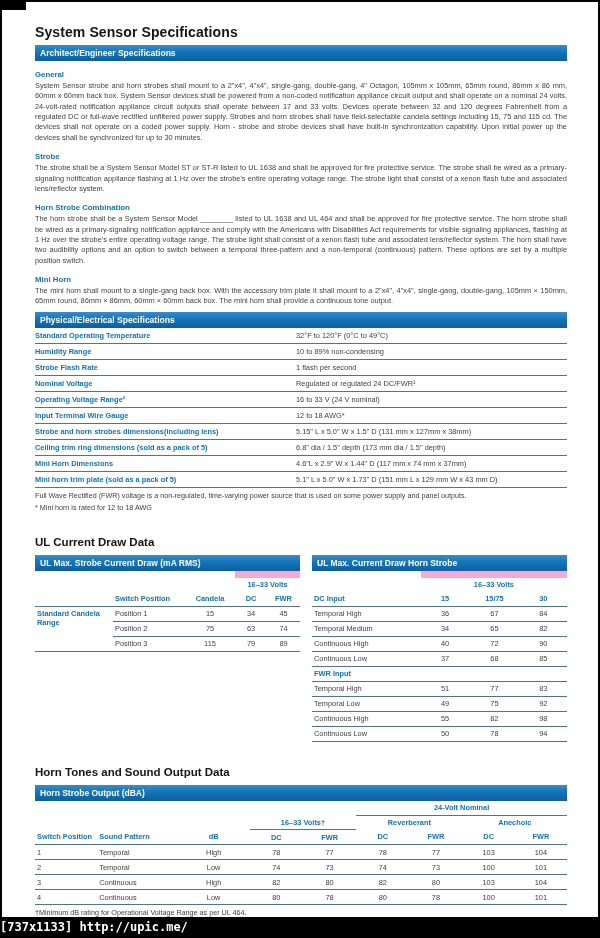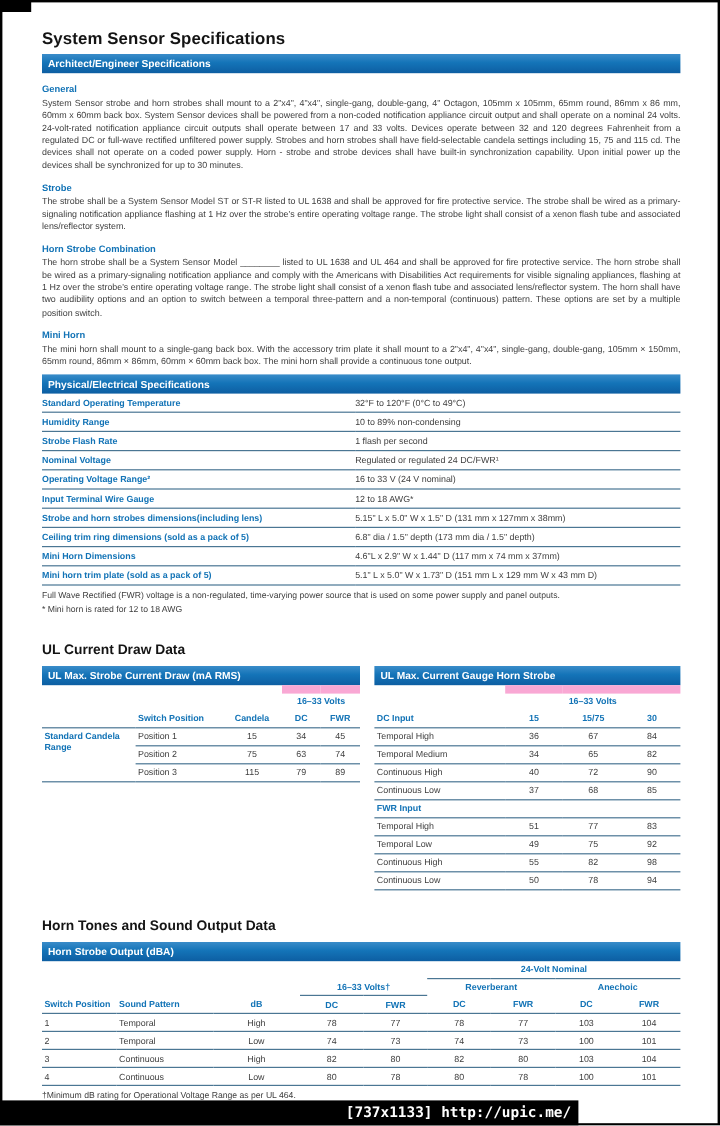--- a/index.html
+++ b/index.html
@@ -26,22 +26,22 @@
   .spec-table td{padding:3px 0;}
   .footnote{font-size:7.2px;margin:3px 0 0;color:#3e3e3e;}
   .section-title{font-size:11.5px;font-weight:bold;color:#141414;margin:24px 0 7px;}
   .cols{display:flex;align-items:flex-start;}
   .col-left{width:265px;flex:none;}
   .col-right{flex:1;margin-left:12px;}
   .mini-left{width:250px;flex:none;}
   .mini-right{flex:1;margin-left:27px;}
   .grouplbl{color:#1273b6;font-weight:bold;vertical-align:top;}
   .footer-bar{
-    position:absolute;left:0;bottom:0;width:482px;height:21px;background:#000;color:#fff;
-    text-align:right;font-family:"DejaVu Sans Mono",monospace;font-weight:bold;
+    position:absolute;left:0;bottom:0;width:600px;height:21px;background:#000;color:#fff;
+    font-family:"DejaVu Sans Mono",monospace;font-weight:bold;
     font-size:12px;line-height:21px;box-sizing:border-box;padding-right:6px;z-index:60;
   }
 </style>
 </head>
 <body>
 
 <div class="frame"></div>
 <div class="corner-mark"></div>
 
 <div class="content">
@@ -157,21 +157,21 @@
           <td class="rule-b">Position 3</td>
           <td class="ctr rule-b">115</td>
           <td class="ctr rule-b">79</td>
           <td class="ctr rule-b">89</td>
         </tr>
       </tbody>
         </table>
     </div>
 
     <div class="col-right">
-      <div class="bluebar">UL Max. Current Gauge Horn Strobe</div>
+      <div class="bluebar">UL Max. Current Draw Horn Strobe</div>
       <table>
         <colgroup>
             <col style="width:108px">
             <col style="width:48px">
             <col style="width:50px">
             <col style="width:47px">
           </colgroup>
         <tbody>
             <tr>
           <td></td>

